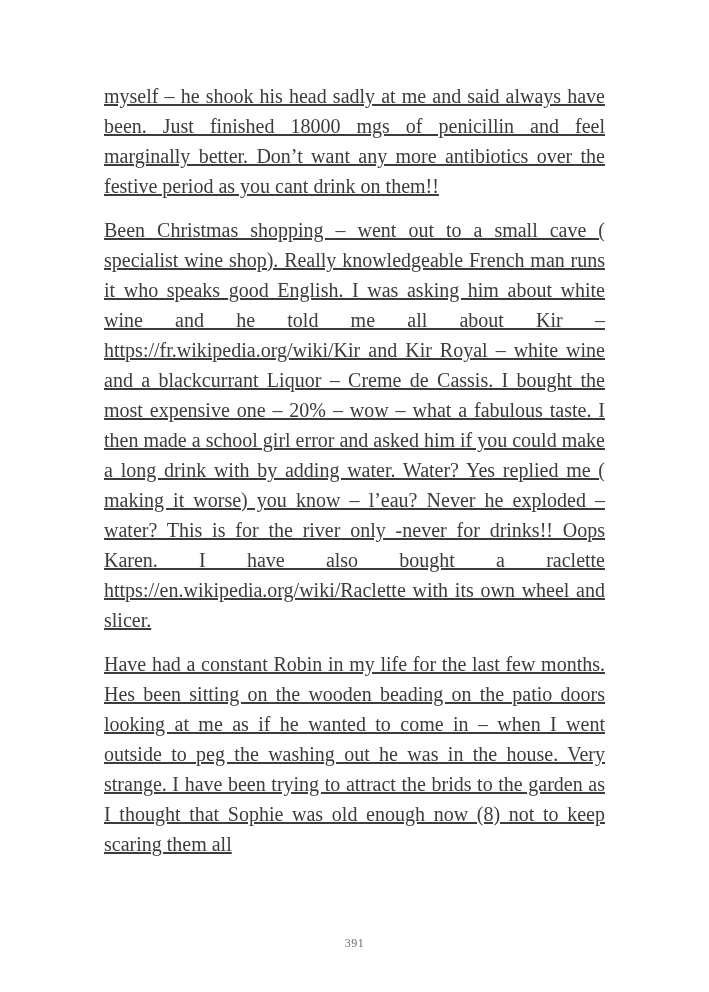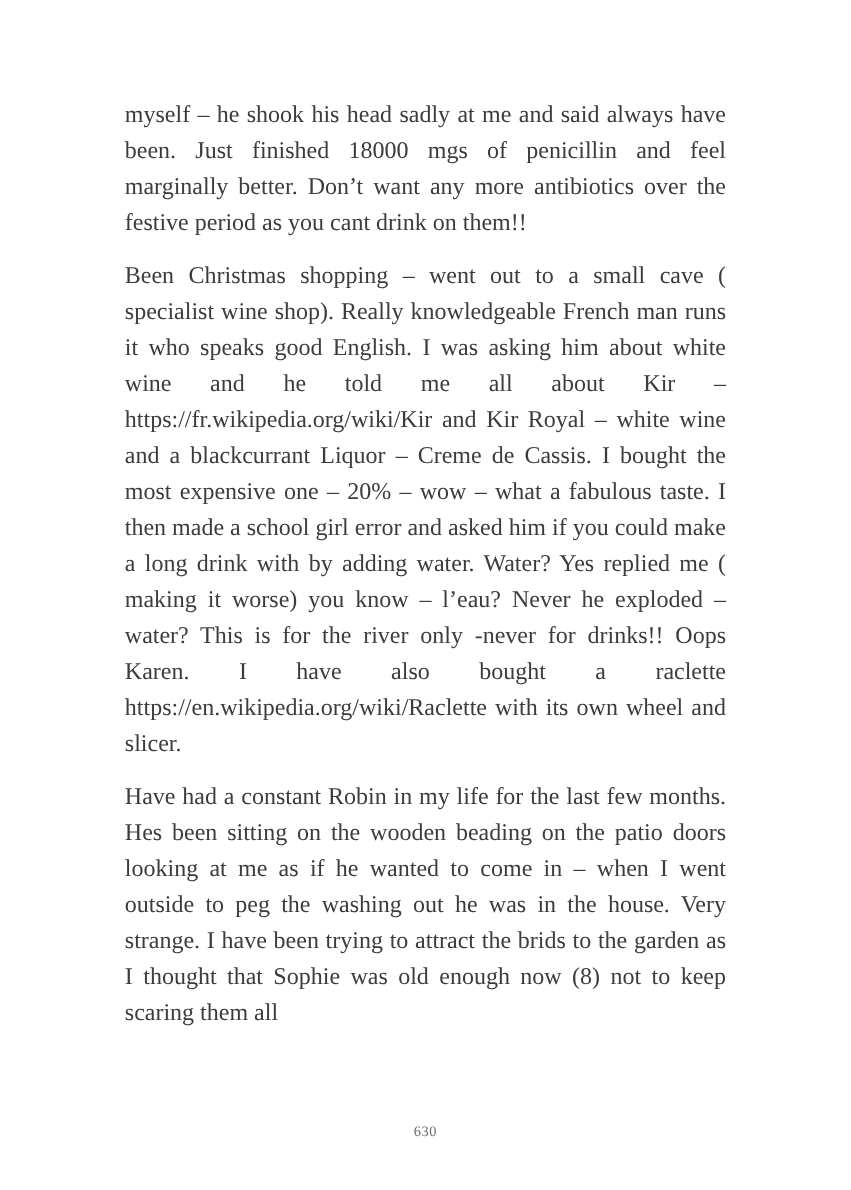--- a/index.html
+++ b/index.html
@@ -29,20 +29,21 @@
     top: 81px;
   }
   .para {
     margin: 0 0 14px 0;
     font-size: 20px;
     line-height: 30px;
     color: #3c3c3c;
     text-align: justify;
     text-justify: inter-word;
     word-break: break-word;
+    text-decoration: underline;
   }
   .page-number {
     position: absolute;
     left: 0;
     right: 0;
     top: 936px;
     text-align: center;
     font-size: 12px;
     line-height: 14px;
     color: #6b6b6b;
@@ -51,14 +52,14 @@
 </style>
 </head>
 <body>
 
 <div class="page">
   <div class="text-block">
     <p class="para">myself – he shook his head sadly at me and said always have been. Just finished 18000 mgs of penicillin and feel marginally better. Don’t want any more antibiotics over the festive period as you cant drink on them!!</p>
     <p class="para">Been Christmas shopping – went out to a small cave ( specialist wine shop). Really knowledgeable French man runs it who speaks good English. I was asking him about white wine and he told me all about Kir – https://fr.wikipedia.org/wiki/Kir and Kir Royal – white wine and a blackcurrant Liquor – Creme de Cassis. I bought the most expensive one – 20% – wow – what a fabulous taste. I then made a school girl error and asked him if you could make a long drink with by adding water. Water? Yes replied me ( making it worse) you know – l’eau? Never he exploded – water? This is for the river only -never for drinks!! Oops Karen. I have also bought a raclette https://en.wikipedia.org/wiki/Raclette  with its own wheel and slicer.</p>
     <p class="para">Have had a constant Robin in my life for the last few months. Hes been sitting on the wooden beading on the patio doors looking at me as if he wanted to come in – when I went outside to peg the washing out he was in the house. Very strange. I have been trying to attract the brids to the garden as I thought that Sophie was old enough now (8) not to keep scaring them all</p>
   </div>
-  <div class="page-number">630</div>
+  <div class="page-number">391</div>
 </div>
 
 </body></html>

